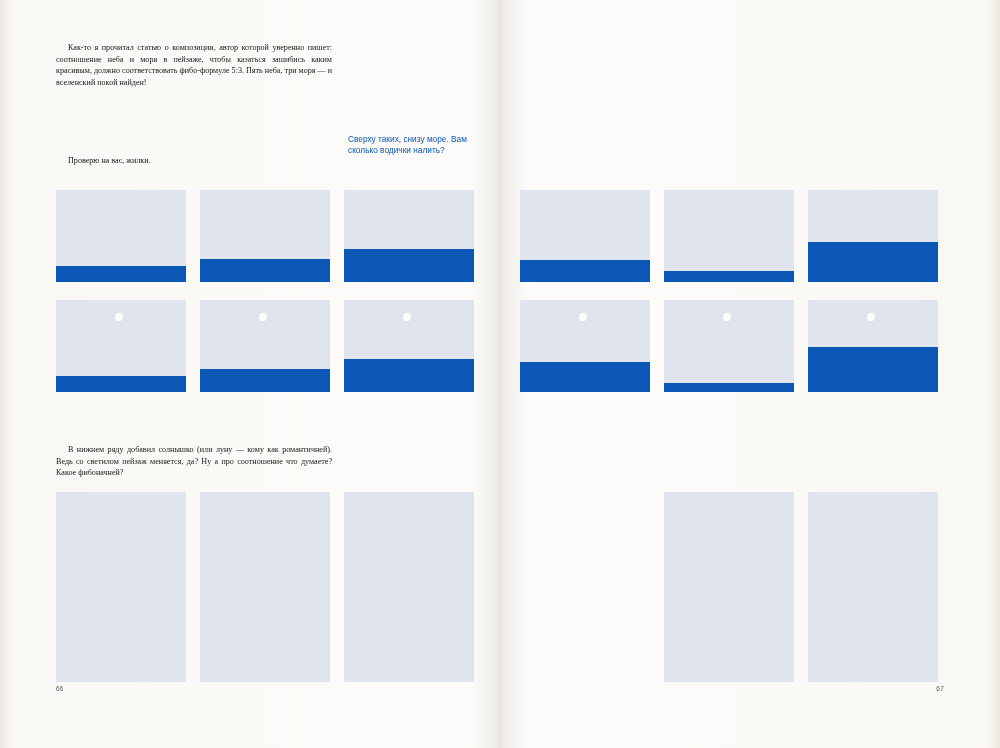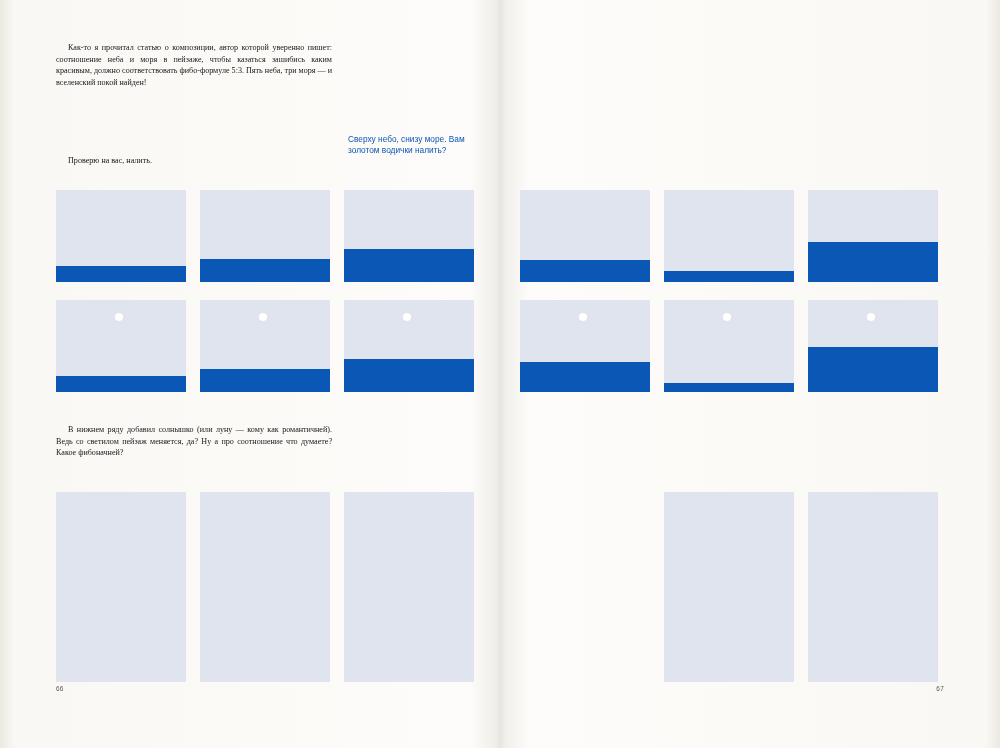--- a/index.html
+++ b/index.html
@@ -83,23 +83,23 @@
 </head>
 <body>
 
 <div class="spread">
 
   <div class="page page-left">
 
     <div class="para" style="left:56px; top:42px; width:276px;">Как-то я прочитал статью о композиции, автор которой уверенно пишет: соотношение неба и моря в пейзаже, чтобы казаться зашибись каким красивым, должно соответствовать фибо-формуле 5:3. Пять неба, три моря — и вселенский покой найден!</div>
 
 
-    <div class="para" style="left:56px; top:155px; width:276px;">Проверю на вас, налить.</div>
+    <div class="para" style="left:56px; top:155px; width:276px;">Проверю на вас, жилки.</div>
 
-    <div class="blue-note" style="left:348px; top:134px; width:120px;">Сверху небо, снизу море. Вам золотом водички налить?</div>
+    <div class="blue-note" style="left:348px; top:134px; width:120px;">Сверху таких, снизу море. Вам сколько водички налить?</div>
 
     <div class="tile" style="left:56px; top:190px; width:130px; height:92px;">
       <div class="sea" style="bottom:0; height:16px;"></div>
     </div>
     <div class="tile" style="left:200px; top:190px; width:130px; height:92px;">
       <div class="sea" style="bottom:0; height:23px;"></div>
     </div>
     <div class="tile" style="left:344px; top:190px; width:130px; height:92px;">
       <div class="sea" style="bottom:0; height:33px;"></div>
     </div>
@@ -110,21 +110,21 @@
     </div>
     <div class="tile" style="left:200px; top:300px; width:130px; height:92px;">
       <div class="sun" style="left:59px; top:13px; width:8px; height:8px;"></div>
       <div class="sea" style="bottom:0; height:23px;"></div>
     </div>
     <div class="tile" style="left:344px; top:300px; width:130px; height:92px;">
       <div class="sun" style="left:59px; top:13px; width:8px; height:8px;"></div>
       <div class="sea" style="bottom:0; height:33px;"></div>
     </div>
 
-    <div class="para" style="left:56px; top:424px; width:276px;">В нижнем ряду добавил солнышко (или луну — кому как романтичней). Ведь со светилом пейзаж меняется, да? Ну а про соотношение что думаете? Какое фибоначней?</div>
+    <div class="para" style="left:56px; top:444px; width:276px;">В нижнем ряду добавил солнышко (или луну — кому как романтичней). Ведь со светилом пейзаж меняется, да? Ну а про соотношение что думаете? Какое фибоначней?</div>
 
     <div class="tile" style="left:56px; top:492px; width:130px; height:190px;"></div>
     <div class="tile" style="left:200px; top:492px; width:130px; height:190px;"></div>
     <div class="tile" style="left:344px; top:492px; width:130px; height:190px;"></div>
 
     <div class="folio folio-left">66</div>
   </div>
 
   <div class="page page-right">
 

